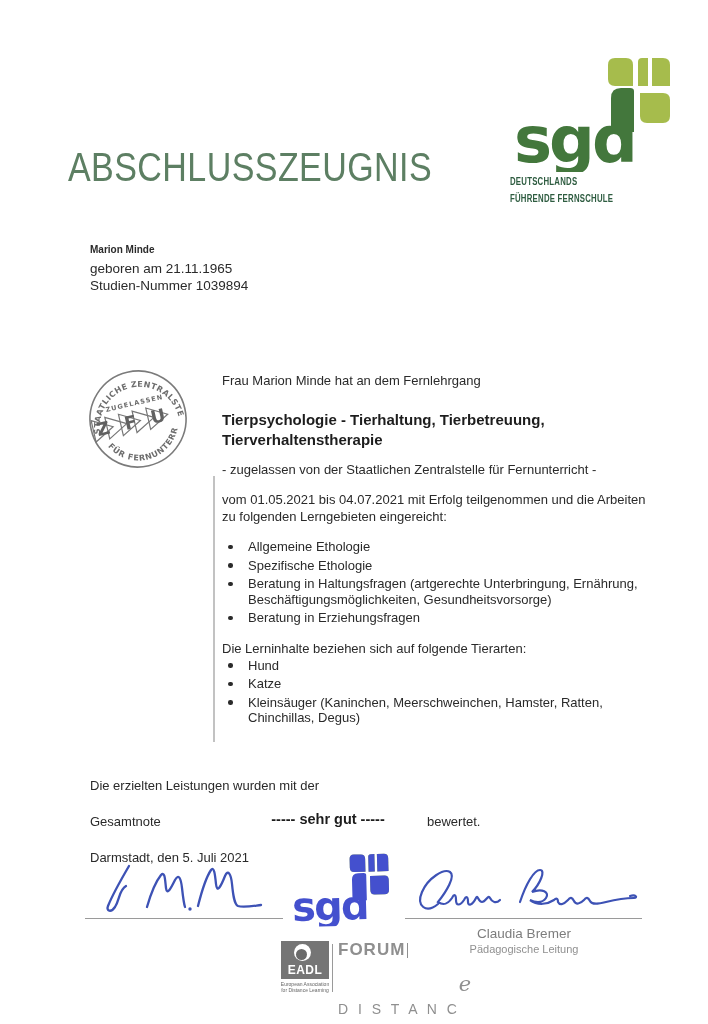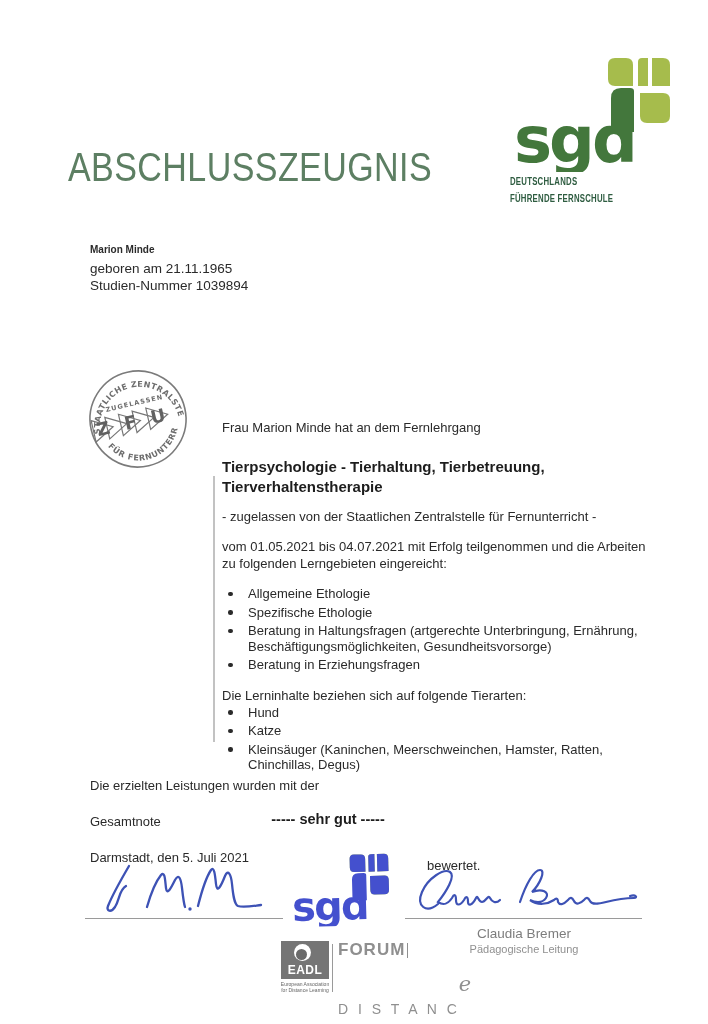--- a/index.html
+++ b/index.html
@@ -22,40 +22,40 @@
     line-height:17px;letter-spacing:.3px;white-space:nowrap;
   }
   .tagline .squeeze{transform:scaleX(.78);}
   
   .student{left:90px;top:241px;font-size:13.5px;line-height:17px;}
   .student .name{font-weight:bold;font-size:10px;margin-bottom:2px;}
   
   .seal{left:85px;top:366px;width:106px;height:106px;transform:rotate(-13deg);opacity:.82;}
   
   .main-col{left:222px;top:372px;width:436px;font-size:13px;line-height:17px;}
-  .intro-line{margin-bottom:11px;margin-top:47px;}
+  .intro-line{margin-bottom:11px;}
   .course-title{font-size:15px;font-weight:bold;line-height:20px;margin-bottom:11px;color:#1d1d1d;margin-top:21px;}
   .approval{margin-bottom:13px;}
   .participation{margin-bottom:0;}
   ul.plain{list-style:none;margin:14px 0 0 0;padding:0 0 0 0;width:418px;}
   ul.plain li{
     position:relative;padding-left:26px;line-height:15.5px;margin-bottom:3px;
   }
   ul.plain li::before{
     content:"";position:absolute;left:6px;top:5.5px;width:4.5px;height:4.5px;
     border-radius:50%;background:#2a2a2a;
   }
   .animals-intro{margin-top:14px;margin-bottom:0;}
   
   .scan-line{left:213px;top:476px;width:1.5px;height:266px;background:#b3b3b3;opacity:.8;}
   
   .grade-lead{left:90px;top:778px;font-size:13px;}
   .grade-label{left:90px;top:814px;font-size:13px;}
   .grade-value{left:228px;top:811px;width:200px;text-align:center;font-size:14.5px;font-weight:bold;color:#1d1d1d;}
-  .grade-suffix{left:427px;top:858px;font-size:13px;}
+  .grade-suffix{left:427px;top:814px;font-size:13px;}
   .place-date{left:90px;top:850px;font-size:13px;}
   
   .sig-left{left:95px;top:860px;}
   .sig-right{left:408px;top:858px;}
   .sig-line{height:1px;background:#9a9a9a;}
   .sig-line-left{left:85px;top:918px;width:198px;}
   .sig-line-right{left:405px;top:918px;width:237px;}
   .sig-name-block{text-align:center;color:#8a8a8a;}
   .sig-name-left{left:108px;top:926px;width:152px;}
   .sig-name-right{left:438px;top:926px;width:172px;}

